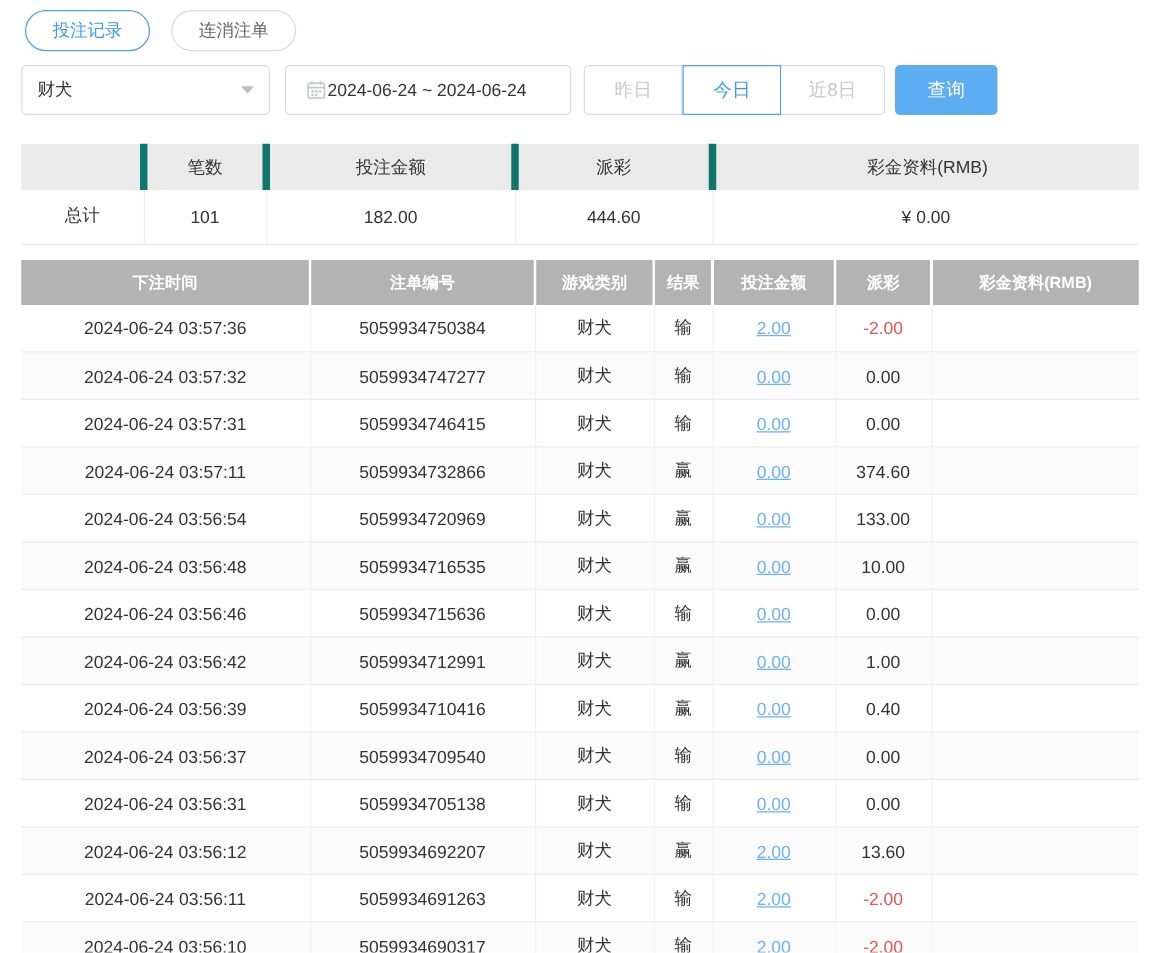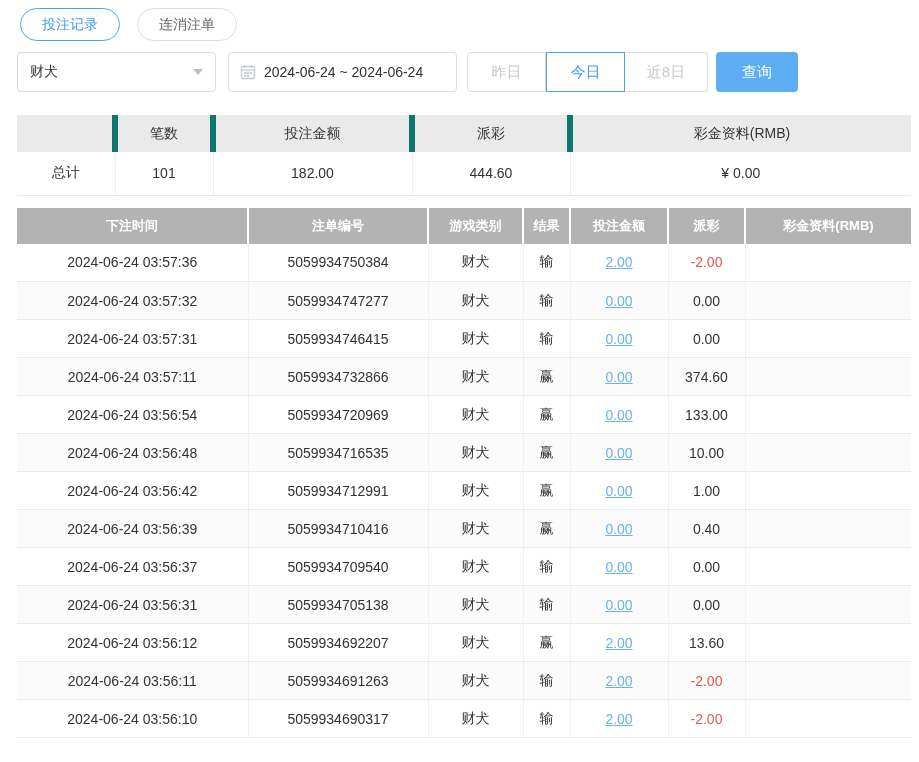--- a/index.html
+++ b/index.html
@@ -14,21 +14,21 @@
     align-items:center; cursor:pointer; }
   .tab-pill.active { border-color:#4da2f5; color:#3d9af2; }
 
   
   .controls-row { display:flex; align-items:center; margin-top:11px; }
   .ctl { height:40px; border:1px solid #dcdcdc; border-radius:4px; background:#fff;
     font-size:14px; display:flex; align-items:center; }
   .select { width:199px; padding:0 12px; justify-content:space-between; cursor:pointer; }
   .caret { width:0; height:0; border-left:5px solid transparent;
     border-right:5px solid transparent; border-top:6px solid #b9bec7; }
-  .datepicker { width:229px; margin-left:12px; padding:0 11px; gap:8px; cursor:pointer; }
+  .datepicker { width:229px; margin-left:12px; padding:0 16px; gap:1px; cursor:pointer; }
   .cal-icon { flex:0 0 auto; display:flex; }
   .btn-group { display:flex; margin-left:10px; }
   .range-btn { height:40px; border:1px solid #dcdcdc; background:#fff; color:#c9c9c9;
     font-size:15px; cursor:pointer; font-family:inherit; }
   .range-btn + .range-btn { border-left:none; }
   .range-btn:first-child { border-radius:4px 0 0 4px; }
   .range-btn:last-child { border-radius:0 4px 4px 0; }
   .range-btn.active { border:1px solid #4da2f5; color:#3d9af2; }
   .range-btn.w1 { width:79px; } .range-btn.w2 { width:79px; } .range-btn.w3 { width:83px; }
   .query-btn { height:40px; width:82px; margin-left:8px; background:#5cadf2; color:#fff;
@@ -218,20 +218,31 @@
       <td>5059934716535</td>
       <td>财犬</td>
       <td>赢</td>
       <td>
         <a class="amount-link">0.00</a>
       </td>
       <td>10.00</td>
       <td></td>
     </tr>
 
+    <tr>
+      <td>2024-06-24 03:56:46</td>
+      <td>5059934715636</td>
+      <td>财犬</td>
+      <td>输</td>
+      <td>
+        <a class="amount-link">0.00</a>
+      </td>
+      <td>0.00</td>
+      <td></td>
+    </tr>
 
     <tr>
       <td>2024-06-24 03:56:42</td>
       <td>5059934712991</td>
       <td>财犬</td>
       <td>赢</td>
       <td>
         <a class="amount-link">0.00</a>
       </td>
       <td>1.00</td>

